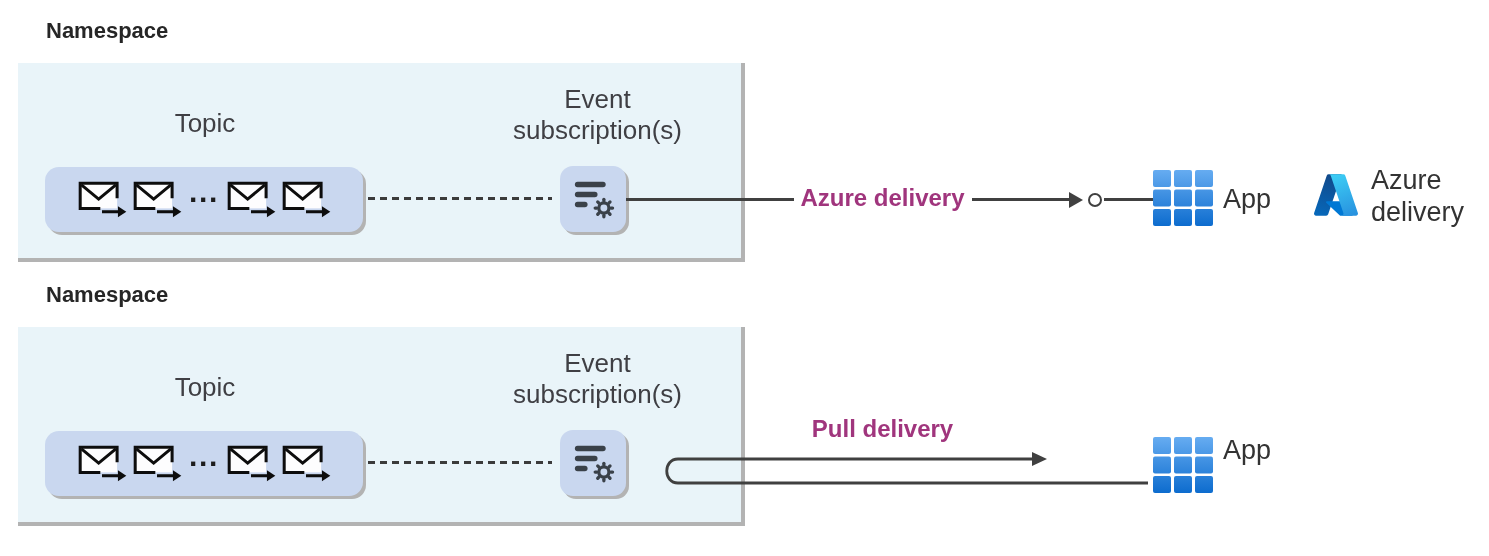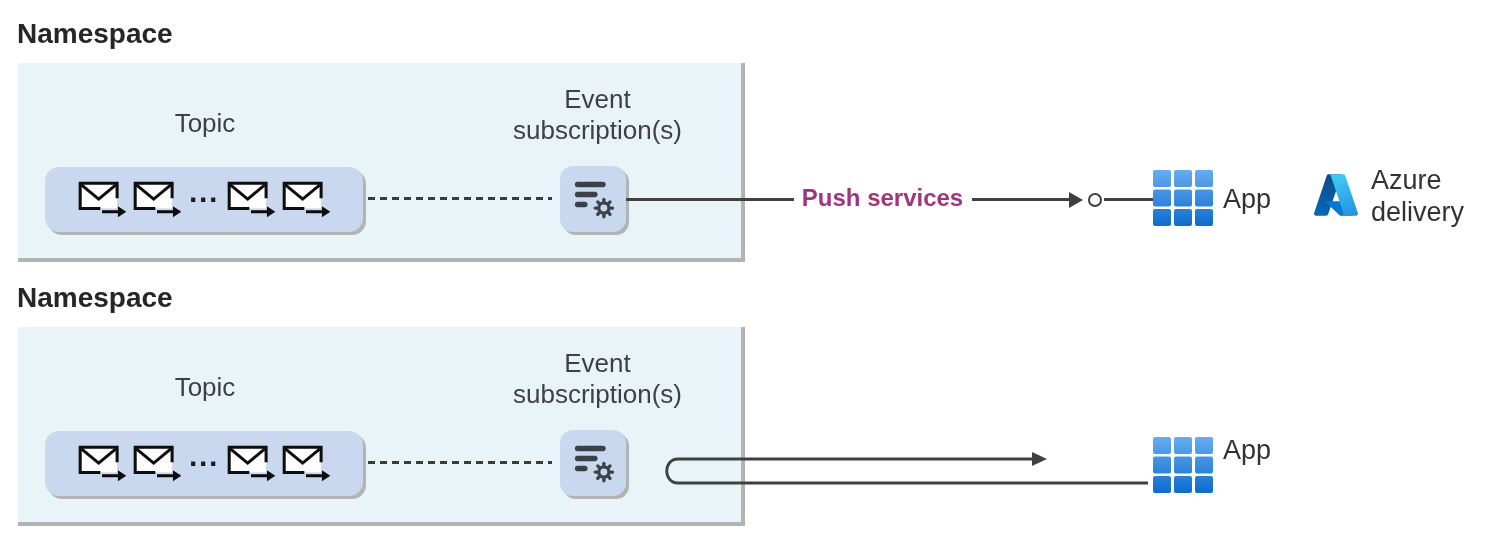--- a/index.html
+++ b/index.html
@@ -9,21 +9,21 @@
     --line:#404040;
     --label-text:#3F3F44;
     --title-text:#262626;
     --ink:#3A4149;
     --shadow:#B3B3B3;
   }
   *{margin:0;padding:0;box-sizing:border-box}
   body{background:#fff;font-family:"Liberation Sans",sans-serif;}
   .canvas{position:relative;width:1489px;height:556px;background:#fff;overflow:hidden;}
   .abs{position:absolute;}
-  .ns-title{font-size:28px;font-weight:700;color:var(--title-text);}
+  .ns-title{font-size:22px;font-weight:700;color:var(--title-text);margin-left:29px;}
   .ns-box{width:727px;height:199px;background:var(--namespace-box-fill);
           border-right:4px solid var(--shadow);border-bottom:4px solid var(--shadow);}
   .big-label{font-size:26px;color:var(--label-text);text-align:center;line-height:31px;}
   .pill{width:318px;height:65px;background:var(--pill-fill);border-radius:14px;
         box-shadow:3px 3px 0 var(--shadow);display:flex;align-items:center;justify-content:center;gap:3px;}
   .env{width:52px;height:44px;flex:0 0 auto;}
   .dots{font-size:30px;font-weight:700;color:#1c1c1c;line-height:44px;margin:0 3px;letter-spacing:0px;}
   .dashed{height:3px;background:repeating-linear-gradient(90deg,#3b3b3b 0 7px,transparent 7px 12px);}
   .sub-icon-box{width:66px;height:66px;background:var(--pill-fill);border-radius:13px;
         box-shadow:3px 3px 0 var(--shadow);display:flex;align-items:center;justify-content:center;}
@@ -131,21 +131,21 @@
     <div>subscription(s)</div>
   </div>
 
   <div class="abs sub-icon-box" style="left:560px;top:166px">
     <svg width="58" height="58">
         <use href="#sym-filter"></use>
       </svg>
   </div>
 
   <div class="abs hline" style="left:626px;top:198px;width:168px"></div>
-  <div class="abs delivery" style="left:790px;top:184px">Push services</div>
+  <div class="abs delivery" style="left:790px;top:184px">Azure delivery</div>
   <div class="abs hline" style="left:972px;top:198px;width:97px"></div>
   <div class="abs arrowhead" style="left:1069px;top:191.5px"></div>
   <div class="abs endpoint-circle" style="left:1088px;top:192.5px"></div>
   <div class="abs hline" style="left:1104px;top:198px;width:49px"></div>
 
   <svg class="abs" style="left:1153px;top:170px" width="60" height="56">
       <use href="#sym-app"></use>
     </svg>
   <div class="abs side-label" style="left:1223px;top:183px">App</div>
 
@@ -184,20 +184,21 @@
     <div>Event</div>
     <div>subscription(s)</div>
   </div>
 
   <div class="abs sub-icon-box" style="left:560px;top:430px">
     <svg width="58" height="58">
         <use href="#sym-filter"></use>
       </svg>
   </div>
 
+  <div class="abs delivery" style="left:790px;top:415px">Pull delivery</div>
 
   <svg class="abs" style="left:650px;top:450px" width="500" height="45" viewBox="0 0 500 45">
     <path d="M498 33 H28 C13 33 13 9 28 9 H383" fill="none" stroke="#404040" stroke-width="2.8"></path>
     <polygon points="382,2 397,9 382,16" fill="#404040"></polygon>
   </svg>
 
   <svg class="abs" style="left:1153px;top:437px" width="60" height="56">
       <use href="#sym-app"></use>
     </svg>
   <div class="abs side-label" style="left:1223px;top:434px">App</div>

